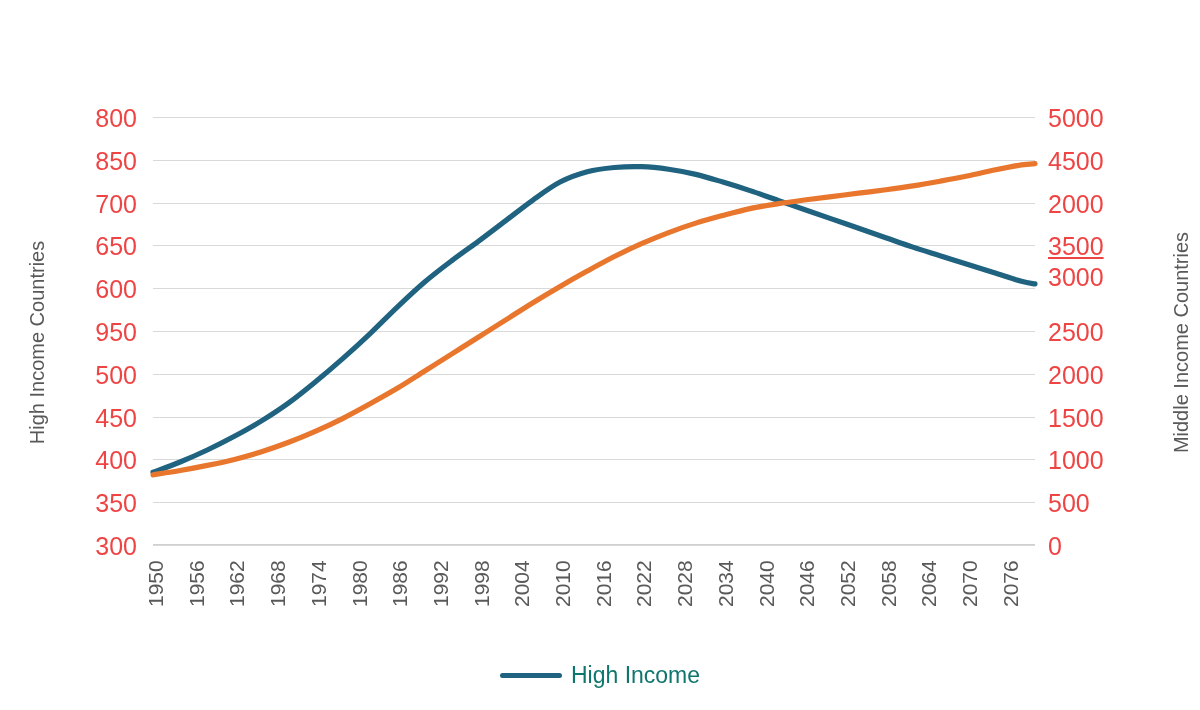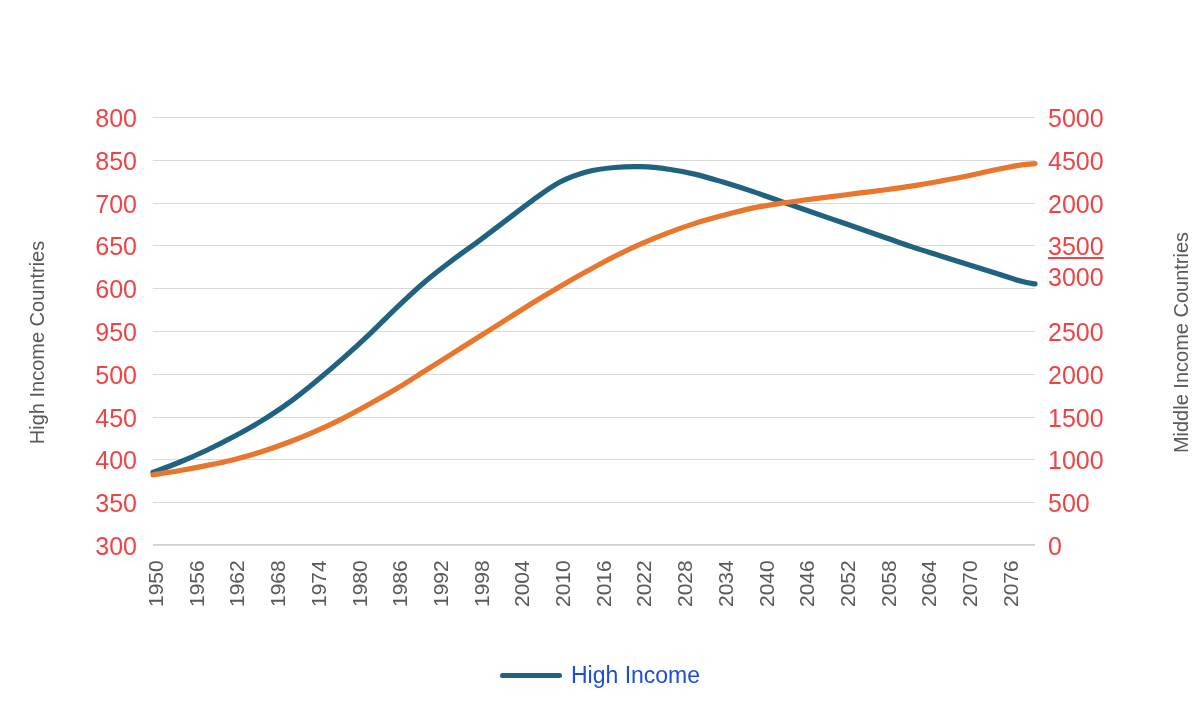--- a/index.html
+++ b/index.html
@@ -104,21 +104,21 @@
     align-items:center;
     gap:9px;
   }
   .legend-swatch{
     width:62px;height:5px;
     border-radius:3px;
     display:block;
   }
   .legend-label{
     font-size:23px;
-    color:#1d4ed8;
+    color:#0f766e;
     white-space:nowrap;
   }
 </style>
 </head>
 <body>
 
 <div id="chart-root">
 
 
   <div class="axis-title axis-title-left">High Income Countries</div>

